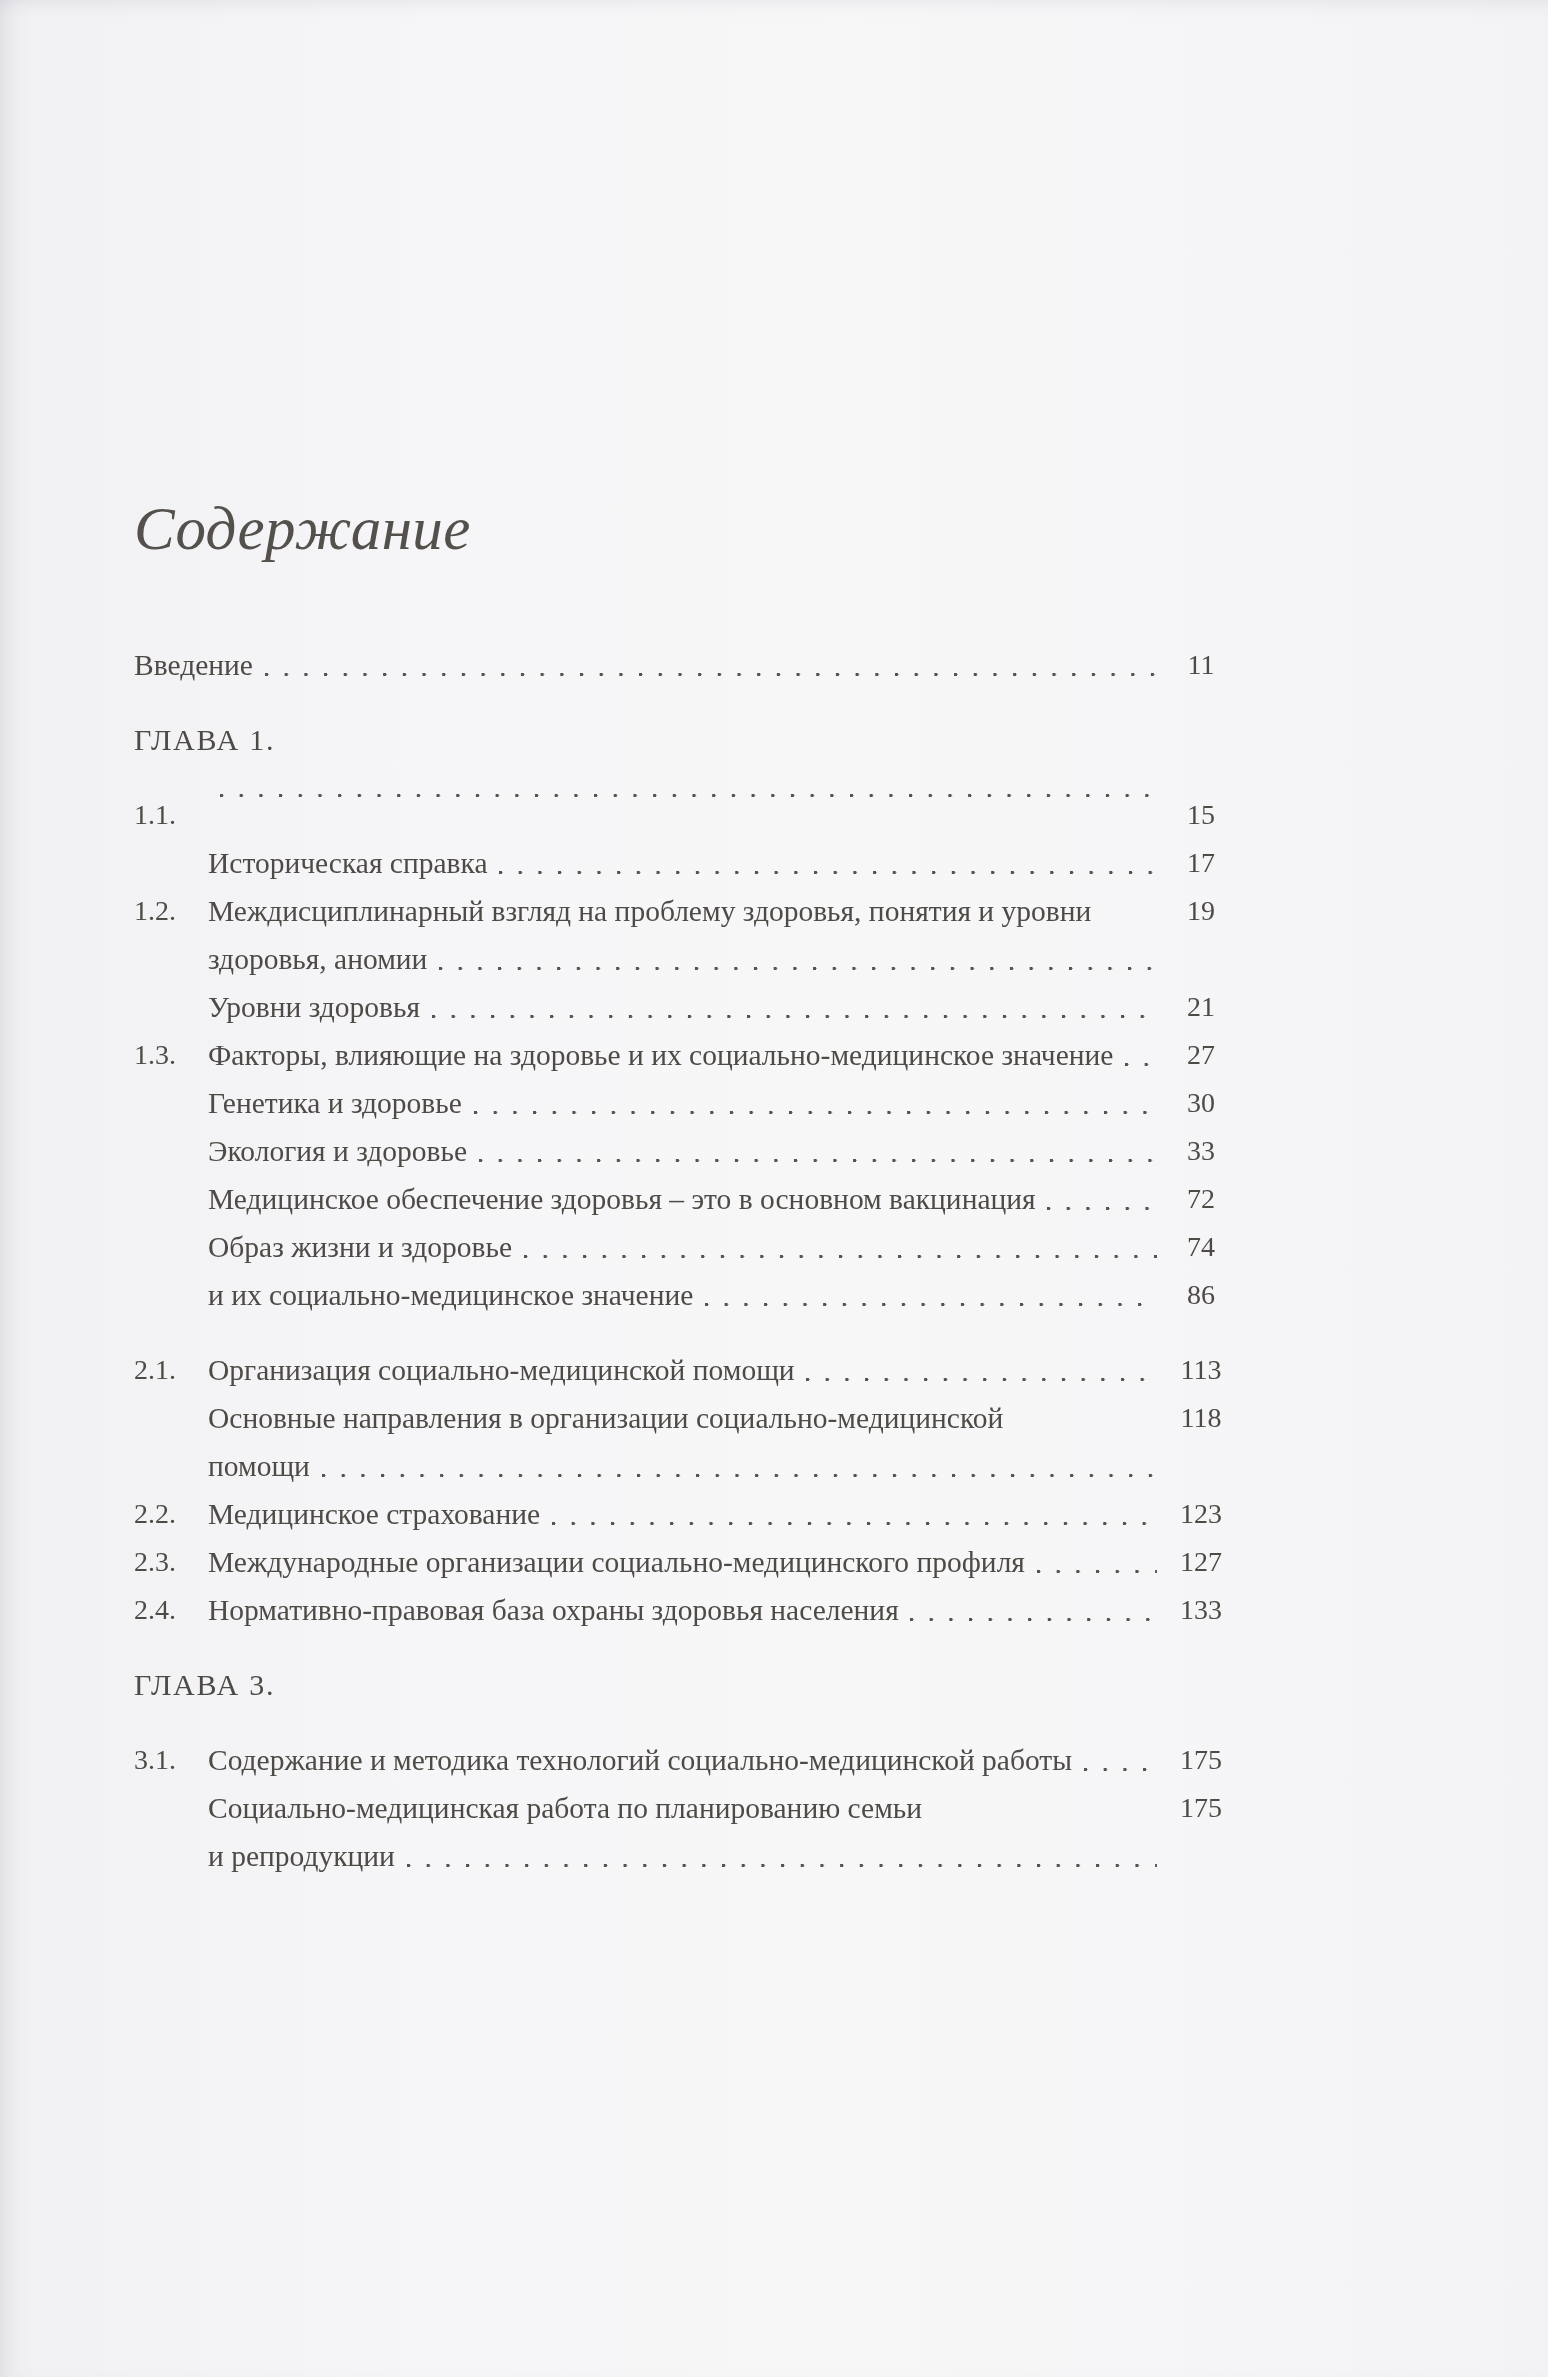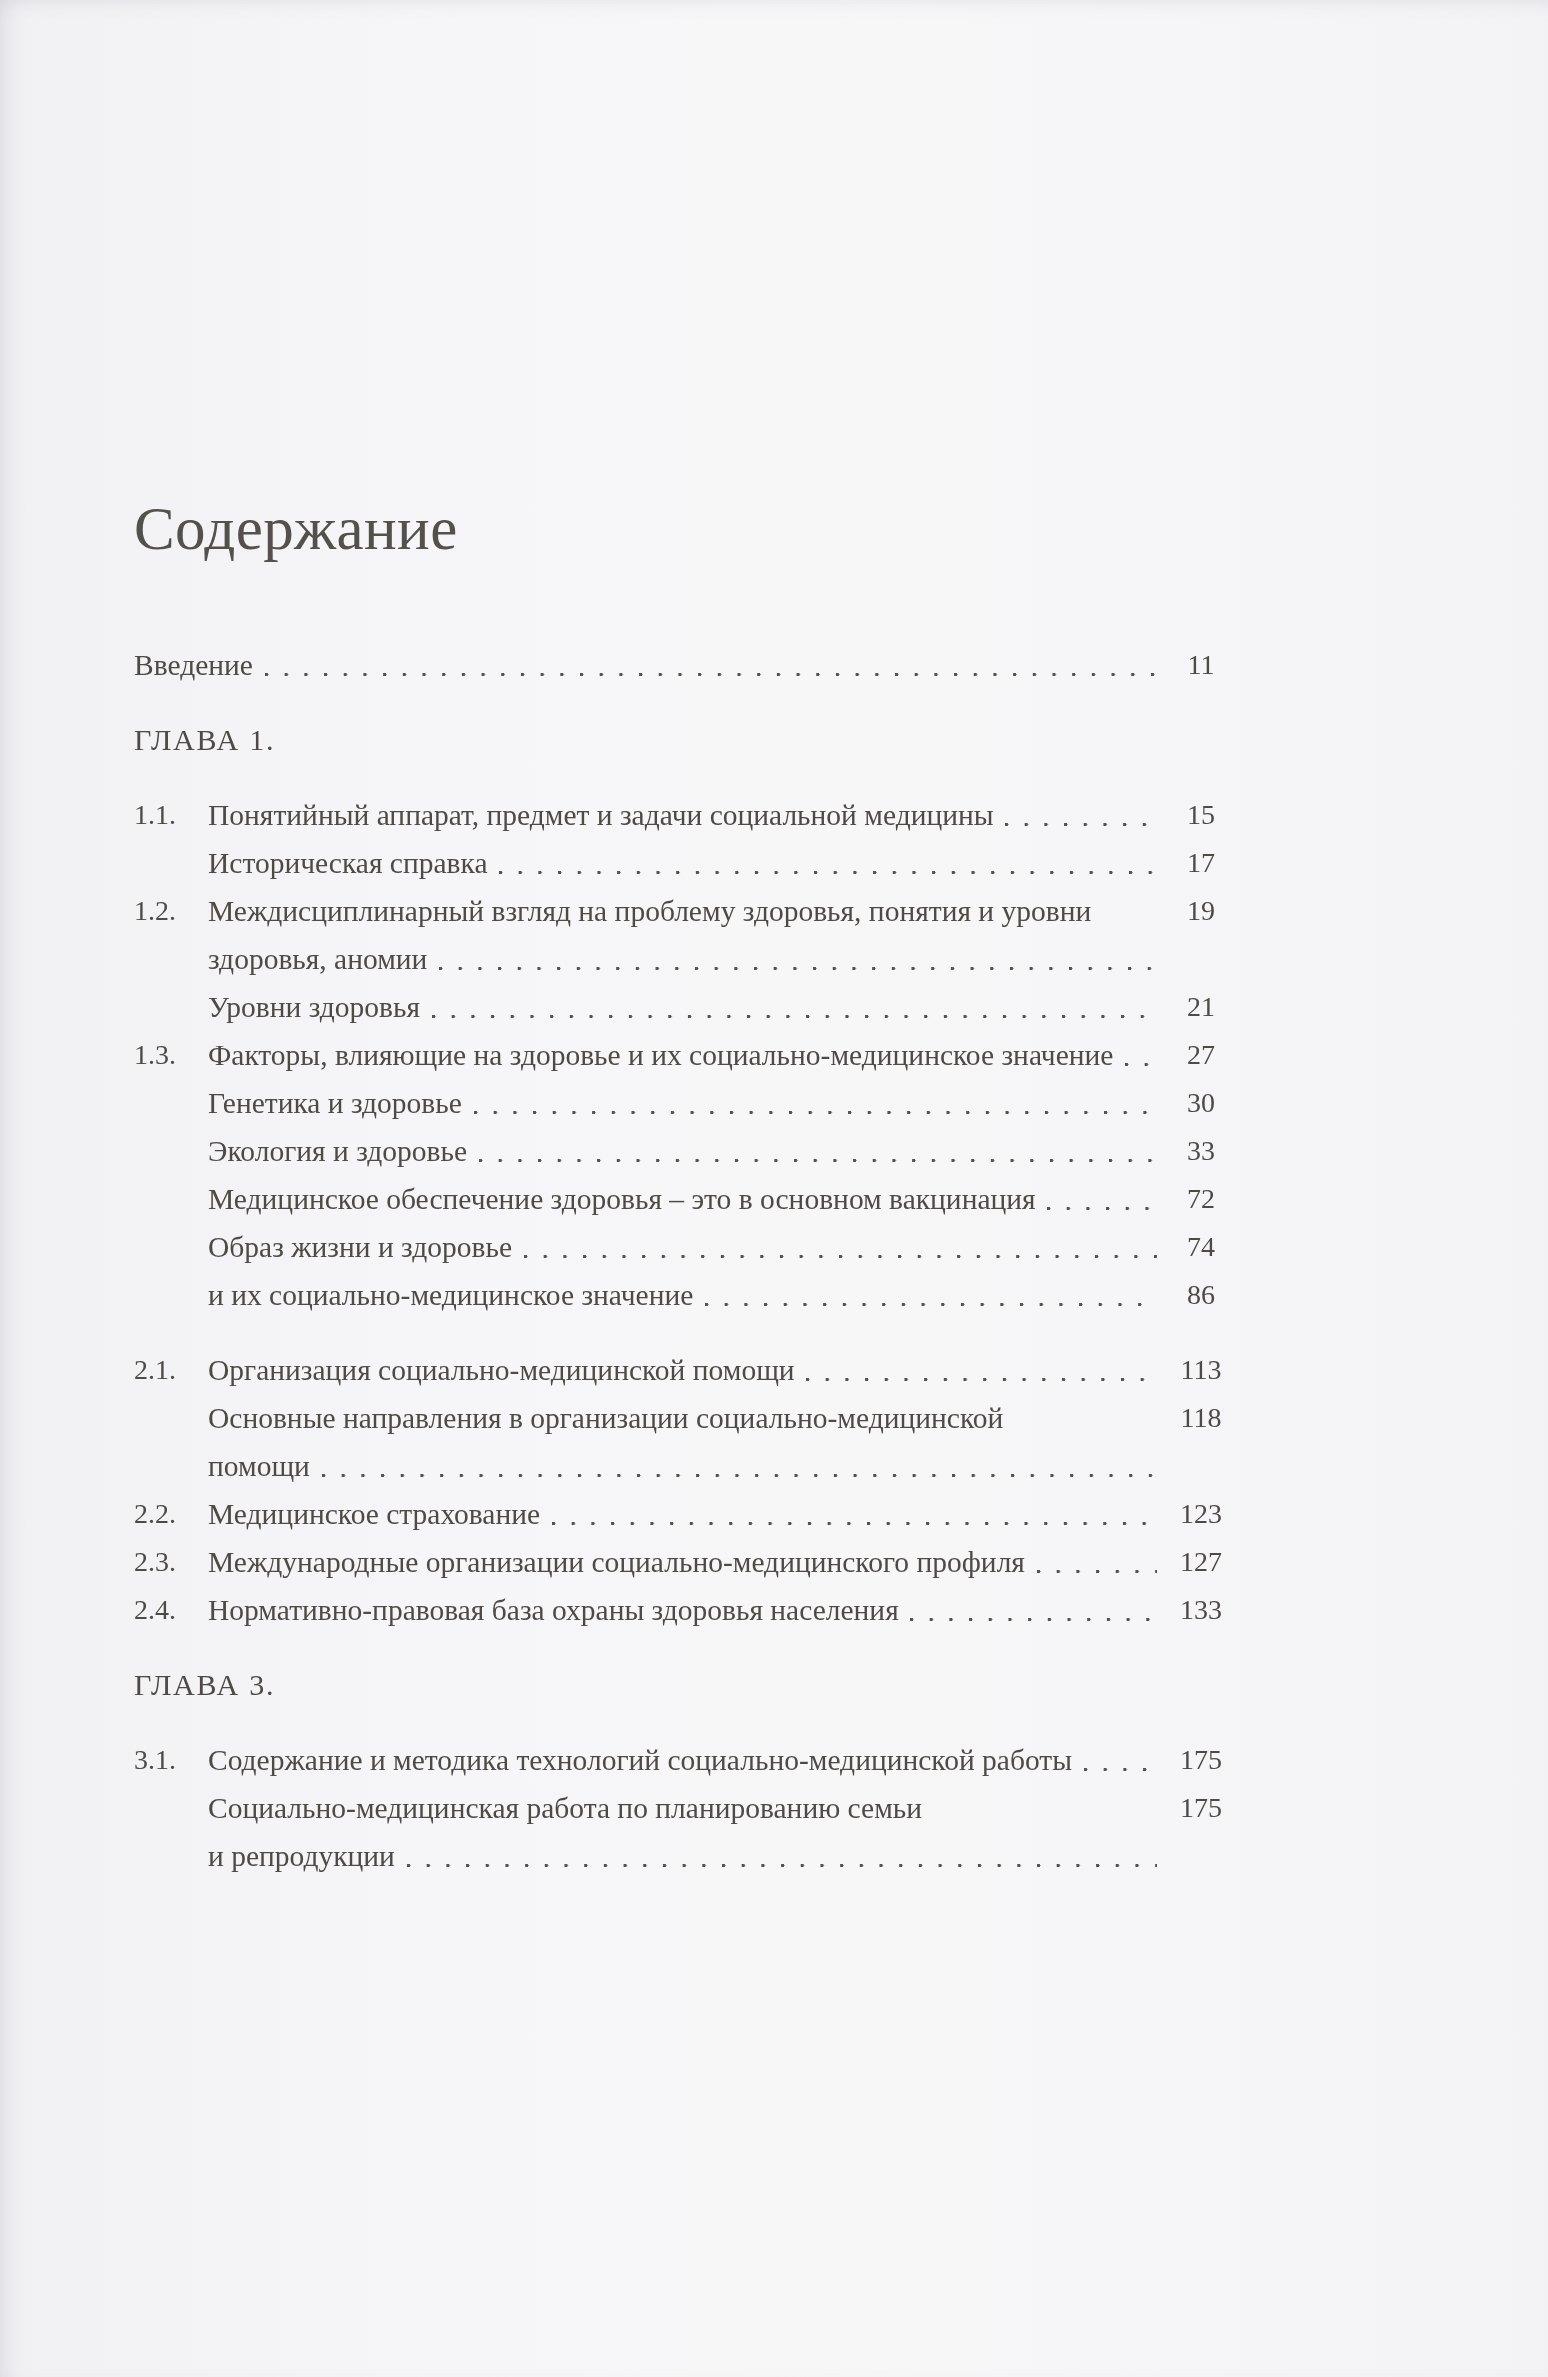--- a/index.html
+++ b/index.html
@@ -20,20 +20,21 @@
     font-family: "Liberation Serif", "DejaVu Serif", serif;
     color: #4e4b47;
   }
   .title {
     margin: 0;
     font-size: 61px;
     line-height: 1;
     font-weight: normal;
     letter-spacing: 0.4px;
     color: #54514d;
+    font-style: italic;
   }
   .row {
     display: flex;
     align-items: flex-start;
     font-size: 29.5px;
     line-height: 48px;
   }
   .intro-row { margin-top: 82px; }
   .num {
     flex: none;
@@ -87,21 +88,20 @@
     <span class="pg">11</span>
   </div>
 
   <div id="chapters">
       <section class="chapter">
         <h2 class="chapter-heading">ГЛАВА 1.</h2>
         <div class="row">
           <span class="num">1.1.</span>
           <div class="entry-body">
             <span class="lastline">
-              <span class="ltext">Понятийный аппарат, предмет и задачи социальной медицины</span>
               <span class="leader"></span>
             </span>
           </div>
           <span class="pg">15</span>
         </div>
         <div class="row">
           <span class="num"></span>
           <div class="entry-body">
             <span class="lastline">
               <span class="ltext">Историческая справка</span>

